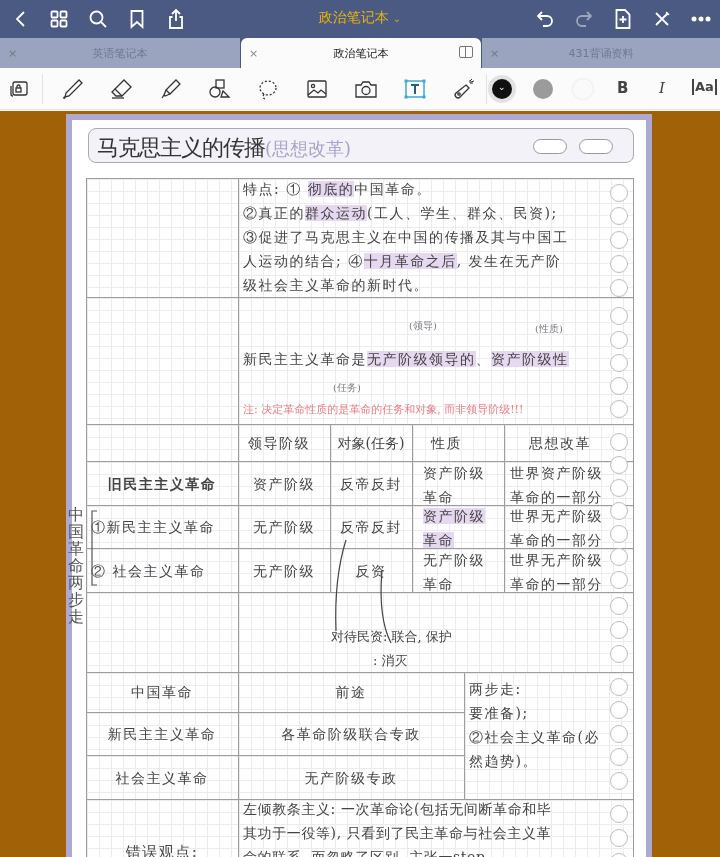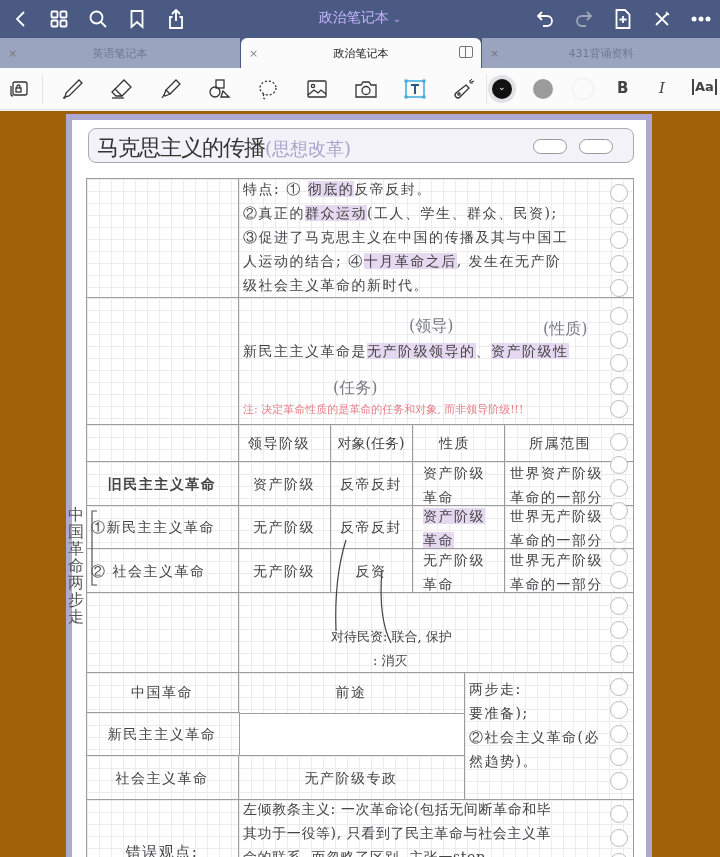--- a/index.html
+++ b/index.html
@@ -2,21 +2,21 @@
 <html><head>
 <meta charset="utf-8">
 <style>
   * { box-sizing: border-box; margin: 0; padding: 0; }
   html, body { width: 720px; height: 857px; overflow: hidden; background: #f4f4f6; font-family: "DejaVu Sans", "Liberation Sans", sans-serif; }
 
   
   .navbar { position: absolute; left: 0; top: 0; width: 720px; height: 38px; background: #4b5a82; color: #fff; }
   .nav-icon { position: absolute; top: 6px; width: 26px; height: 26px; display: flex; align-items: center; justify-content: center; cursor: pointer; }
   .nav-icon svg { stroke: #fff; fill: none; stroke-width: 1.8; }
-  .nav-title { position: absolute; left: 0; width: 720px; top: 9px; text-align: center; font-size: 14px; color: #c4b5fd; pointer-events: none; }
+  .nav-title { position: absolute; left: 0; width: 720px; top: 9px; text-align: center; font-size: 14px; color: #eab308; pointer-events: none; }
   .nav-title span.t { pointer-events: auto; cursor: pointer; }
   .nav-title .chev { font-size: 10px; margin-left: 4px; opacity: .85; }
 
   
   .tabbar { position: absolute; left: 0; top: 38px; width: 720px; height: 30px; background: #4b5a82; }
   .tab { position: absolute; top: 0; height: 30px; background: #9aa4be; color: #6d7894; font-size: 11px; display: flex; align-items: center; justify-content: center; cursor: pointer; }
   .tab.active { background: #fbfbfc; color: #222; border-radius: 6px 6px 0 0; top: 0; height: 30px; }
   .tab .x { position: absolute; left: 8px; font-size: 11px; color: #777; }
   .tab.active .x { color: #888; }
   .tab .split { position: absolute; right: 8px; top: 8px; width: 14px; height: 12px; border: 1.3px solid #777; border-radius: 2px; }
@@ -42,21 +42,21 @@
   .title-main { position: absolute; left: 8px; top: 4px; font-size: 22px; color: #333; font-family: "DejaVu Serif", serif; letter-spacing: -1px; }
   .title-sub { font-size: 18px; color: #a8a3cc; letter-spacing: 0; }
   .pill { position: absolute; top: 10px; width: 34px; height: 15px; border: 1.5px solid #999; border-radius: 8px; background: #fff; cursor: pointer; }
 
   .table-area { position: absolute; left: 14px; top: 58px; width: 548px; height: 700px; }
   .cell { position: absolute; border: 1.5px solid #9d9d9d; }
   .txt { position: absolute; color: #444; font-size: 14px; line-height: 24px; letter-spacing: 1.5px; font-family: "DejaVu Serif", serif; }
   .c { text-align: center; }
   .hl { background: #e6d8f0; }
   .red { color: #e77d84; font-size: 11px; letter-spacing: 0; }
-  .small-note { color: #7c7c88; font-size: 16px; letter-spacing: 0; }
+  .small-note { color: #7c7c88; font-size: 10px; letter-spacing: 0; }
   .circle { position: absolute; width: 18px; height: 18px; border: 1.5px solid #bcbcc2; border-radius: 50%; background: #fff; cursor: pointer; }
   .vertical { position: absolute; color: #555; font-size: 16px; line-height: 17px; width: 18px; font-family: "DejaVu Serif", serif; }
 </style>
 </head>
 <body>
 
 <div class="navbar">
   <div class="nav-icon" style="left:8px">
     <svg width="14" height="20" viewBox="0 0 14 20">
         <path d="M10 3 L3 10 L10 17"></path>
@@ -236,51 +236,51 @@
       </div>
       <div class="pill" style="left:444px"></div>
       <div class="pill" style="left:490px"></div>
     </div>
 
     <div class="table-area">
 
       <div class="cell grid-bg" style="left:0; top:0; width:154px; height:121px;"></div>
       <div class="cell grid-bg" style="left:152px; top:0; width:396px; height:121px;">
         <div class="txt" style="left:4px; top:-2px;">
-          <div><span>特点: ① </span><span class="hl">彻底的</span><span>反帝反封。</span></div>
+          <div><span>特点: ① </span><span class="hl">彻底的</span><span>中国革命。</span></div>
           <div><span>②真正的</span><span class="hl">群众运动</span><span>(工人、学生、群众、民资);</span></div>
           <div>③促进了马克思主义在中国的传播及其与中国工</div>
           <div><span>人运动的结合; ④</span><span class="hl">十月革命之后</span><span>, 发生在无产阶</span></div>
           <div>级社会主义革命的新时代。</div>
         </div>
       </div>
 
       <div class="cell grid-bg" style="left:0; top:119px; width:154px; height:129px;"></div>
       <div class="cell grid-bg" style="left:152px; top:119px; width:396px; height:129px;">
         <div class="txt small-note" style="left:170px; top:16px;">(领导)</div>
-        <div class="txt small-note" style="left:304px; top:19px;">(性质)</div>
-        <div class="txt" style="left:4px; top:41px;">
+        <div class="txt small-note" style="left:296px; top:19px;">(性质)</div>
+        <div class="txt" style="left:4px; top:49px;">
           <span>新民主主义革命是</span><span class="hl">无产阶级领导的</span><span>、</span><span class="hl">资产阶级性</span>
         </div>
         <div class="txt small-note" style="left:94px; top:78px;">(任务)</div>
         <div class="txt red" style="left:4px; top:100px;">注: 决定革命性质的是革命的任务和对象, 而非领导阶级!!!</div>
       </div>
 
       <div class="cell grid-bg" style="left:0; top:246px; width:154px; height:39px;"></div>
       <div class="cell grid-bg" style="left:152px; top:246px; width:94px; height:39px;">
           <div class="txt c" style="left:0; width:80px; top:6px;">领导阶级</div>
         </div>
       <div class="cell grid-bg" style="left:244px; top:246px; width:84px; height:39px;">
           <div class="txt c" style="left:0; width:80px; top:6px; letter-spacing:0;">对象(任务)</div>
         </div>
       <div class="cell grid-bg" style="left:326px; top:246px; width:94px; height:39px;">
-          <div class="txt c" style="left:8px; width:67px; top:6px;">性质</div>
+          <div class="txt c" style="left:0; width:67px; top:6px;">性质</div>
         </div>
       <div class="cell grid-bg" style="left:418px; top:246px; width:130px; height:39px;">
-          <div class="txt c" style="left:0; width:110px; top:6px;">所属范围</div>
+          <div class="txt c" style="left:0; width:110px; top:6px;">思想改革</div>
         </div>
 
       <div class="cell grid-bg" style="left:0; top:283px; width:154px; height:46px;">
           <div class="txt c" style="left:0; width:150px; top:10px;font-weight:bold;">旧民主主义革命</div>
         </div>
       <div class="cell grid-bg" style="left:152px; top:283px; width:94px; height:46px;">
           <div class="txt c" style="left:0; width:90px; top:10px;">资产阶级</div>
         </div>
       <div class="cell grid-bg" style="left:244px; top:283px; width:84px; height:46px;">
           <div class="txt c" style="left:0; width:80px; top:10px;">反帝反封</div>
@@ -341,20 +341,23 @@
       </svg>
 
       <div class="cell grid-bg" style="left:0; top:494px; width:154px; height:42px;">
           <div class="txt c" style="left:0; width:150px; top:7px;">中国革命</div>
         </div>
       <div class="cell grid-bg" style="left:152px; top:494px; width:228px; height:42px;">
           <div class="txt c" style="left:0; width:224px; top:7px;">前途</div>
         </div>
       <div class="cell grid-bg" style="left:0; top:534px; width:154px; height:45px;">
           <div class="txt c" style="left:0; width:150px; top:9px;">新民主主义革命</div>
+        </div>
+      <div class="cell grid-bg" style="left:152px; top:534px; width:228px; height:45px;">
+          <div class="txt c" style="left:0; width:224px; top:9px;">各革命阶级联合专政</div>
         </div>
       <div class="cell grid-bg" style="left:0; top:577px; width:154px; height:46px;">
           <div class="txt c" style="left:0; width:150px; top:10px;">社会主义革命</div>
         </div>
       <div class="cell grid-bg" style="left:152px; top:577px; width:228px; height:50px;">
           <div class="txt c" style="left:0; width:224px; top:10px;">无产阶级专政</div>
         </div>
       <div class="cell grid-bg" style="left:378px; top:494px; width:170px; height:129px;">
         <div class="txt" style="left:4px; top:4px;">
           <div>两步走:</div>

